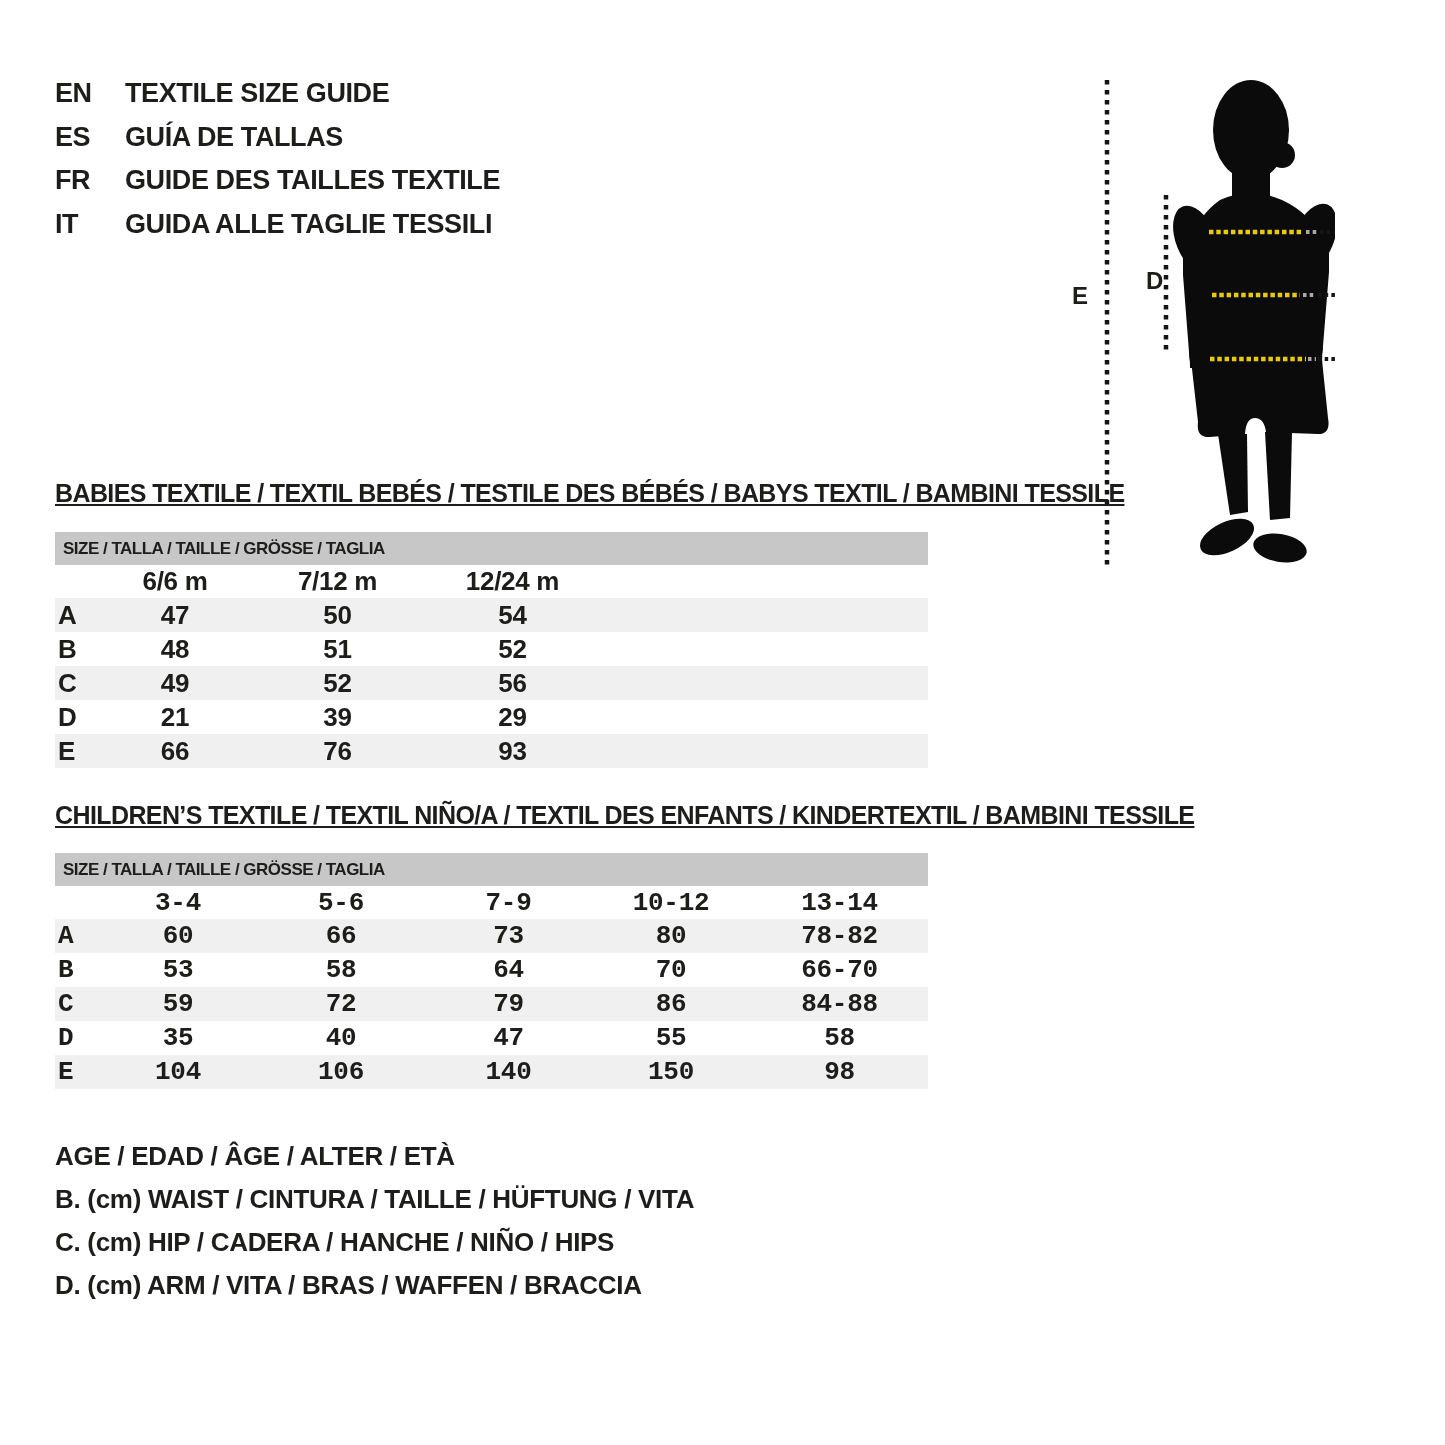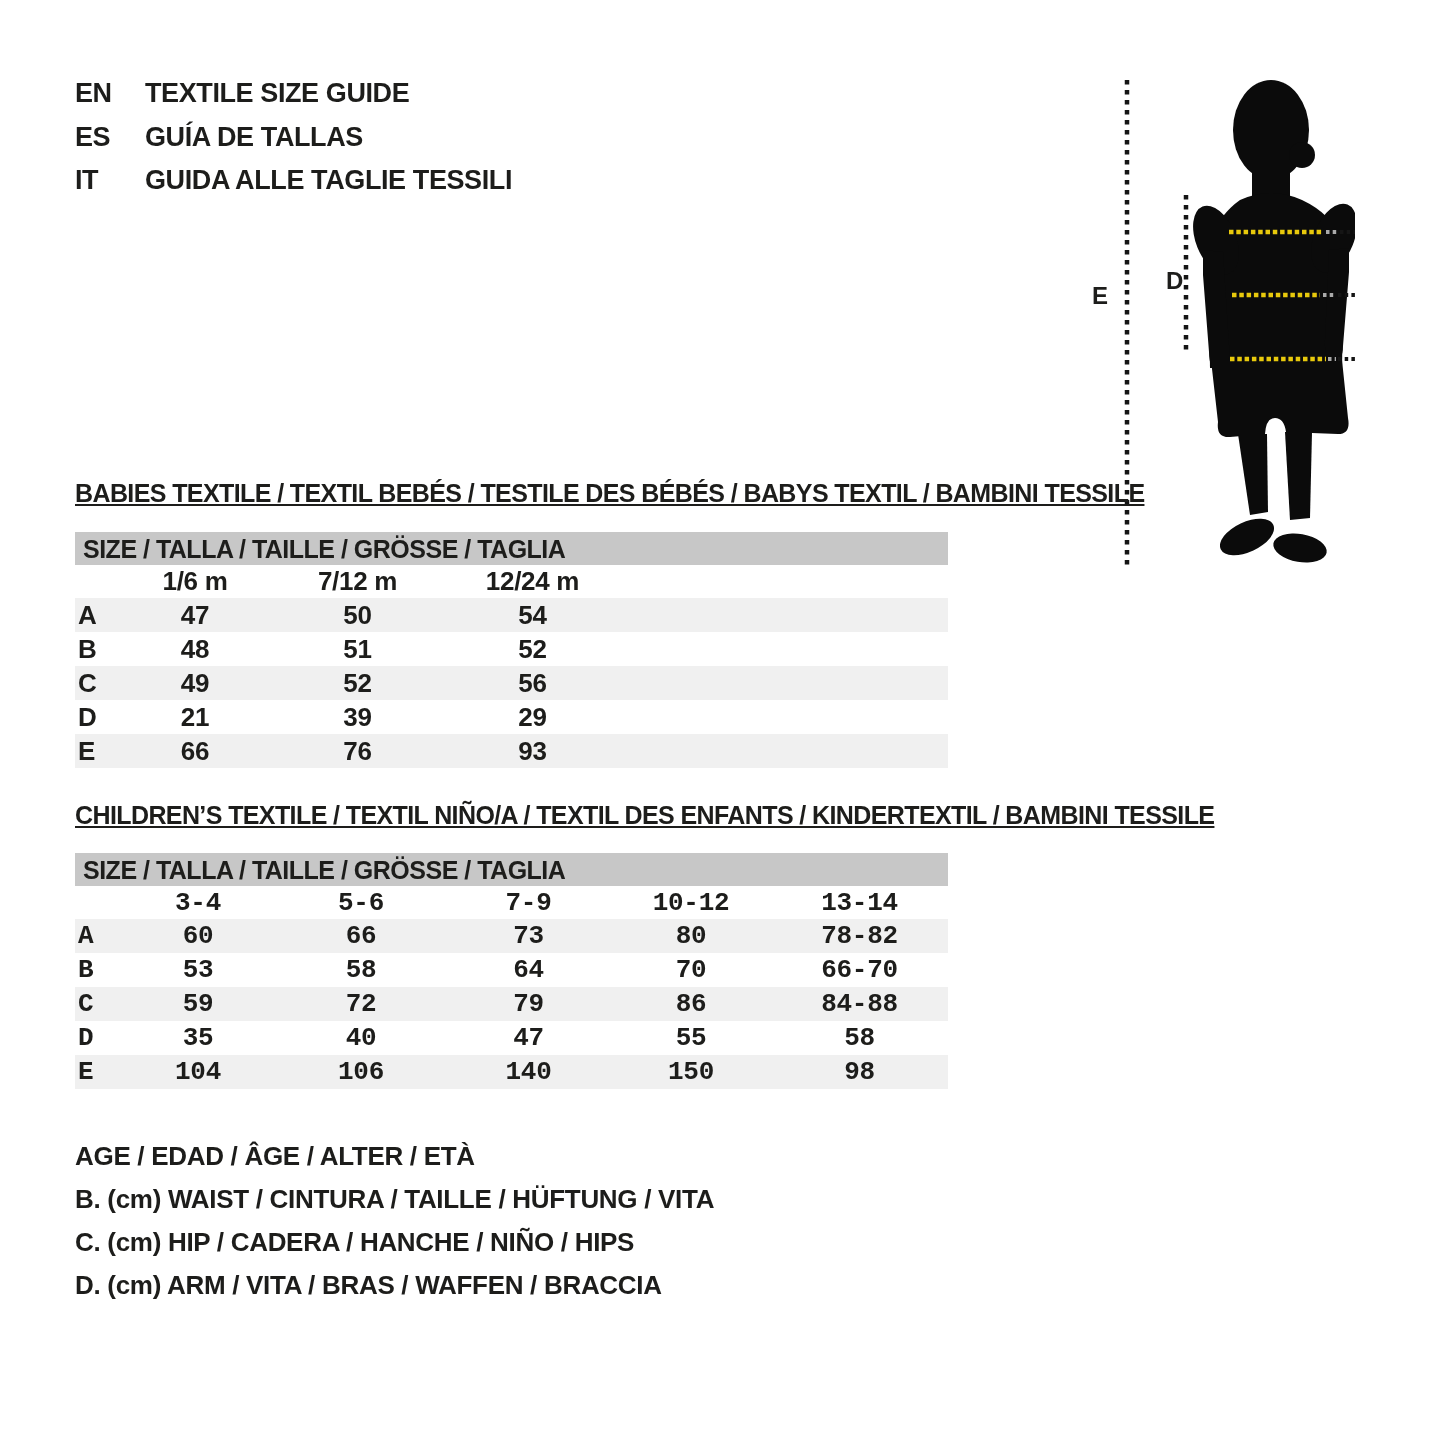--- a/index.html
+++ b/index.html
@@ -1,36 +1,36 @@
 <!DOCTYPE html>
 <html><head>
 <meta charset="utf-8">
 <style>
   html,body { margin:0; padding:0; background:#ffffff; }
   .page {
     position:relative; width:1335px; height:1445px; background:#ffffff; overflow:hidden;
-    font-family:"Liberation Sans","DejaVu Sans",sans-serif; font-weight:700; color:#1d1d1b;margin-left:20px;
+    font-family:"Liberation Sans","DejaVu Sans",sans-serif; font-weight:700; color:#1d1d1b;
   }
 
   
   .lang-block { position:absolute; left:55px; top:72px; }
   .lang-row  { display:flex; height:43.5px; align-items:center; font-size:27px; letter-spacing:-0.4px; white-space:nowrap; }
   .lang-code { width:70px; }
 
   
   .section-heading { position:absolute; left:55px; font-size:25px; letter-spacing:-0.6px; white-space:nowrap;text-decoration:underline; }
   .heading-babies   { top:479px; }
   .heading-children { top:801px; }
 
   
   .size-table { position:absolute; left:55px; width:873px; }
   .table-babies   { top:532px; }
   .table-children { top:853px; }
   .banner { height:33px; line-height:34px; background:#c7c7c7; padding-left:8px;
-            font-size:25px; letter-spacing:-0.5px; white-space:nowrap; box-sizing:border-box; }
+            font-size:17px; letter-spacing:-0.5px; white-space:nowrap; box-sizing:border-box; }
   .t-row  { display:grid; height:34px; align-items:center; font-size:26px; letter-spacing:-0.3px; }
   .t-row.header { height:33px; }
   .table-babies   .t-row { grid-template-columns:45px 150px 175px 175px 1fr; }
   .table-children .t-row { grid-template-columns:45px 156px 170px 165px 160px 177px;font-family:Liberation Mono, monospace; }
   .cell { text-align:center; }
   .cell.letter { text-align:left; padding-left:3px; }
   .t-row.shaded { background:#f0f0f0; }
 
   
   .legend { position:absolute; left:55px; top:1135px; }
@@ -51,20 +51,24 @@
 <div class="page">
 
   <div class="lang-block">
     <div class="lang-row">
       <span class="lang-code">EN</span>
       <span class="lang-title">TEXTILE SIZE GUIDE</span>
     </div>
     <div class="lang-row">
       <span class="lang-code">ES</span>
       <span class="lang-title">GUÍA DE TALLAS</span>
+    </div>
+    <div class="lang-row">
+      <span class="lang-code">FR</span>
+      <span class="lang-title">GUIDE DES TAILLES TEXTILE</span>
     </div>
     <div class="lang-row">
       <span class="lang-code">IT</span>
       <span class="lang-title">GUIDA ALLE TAGLIE TESSILI</span>
     </div>
   </div>
 
   <svg class="figure" width="385" height="530" viewBox="0 0 385 530">
     <g fill="#0b0b0b">
       <ellipse cx="191" cy="70" rx="38" ry="50"></ellipse>
@@ -107,21 +111,21 @@
     <text class="marker" x="86" y="229">D</text>
     <text class="marker" x="12" y="244">E</text>
   </svg>
 
   <div class="section-heading heading-babies">BABIES TEXTILE / TEXTIL BEBÉS / TESTILE DES BÉBÉS / BABYS TEXTIL / BAMBINI TESSILE</div>
 
   <div class="size-table table-babies">
     <div class="banner">SIZE / TALLA / TAILLE / GRÖSSE / TAGLIA</div>
     <div class="t-row header">
       <div class="cell letter"></div>
-      <div class="cell">1/6 m</div>
+      <div class="cell">6/6 m</div>
       <div class="cell">7/12 m</div>
       <div class="cell">12/24 m</div>
       <div class="cell"></div>
     </div>
     <div class="t-row shaded">
       <div class="cell letter">A</div>
       <div class="cell">47</div>
       <div class="cell">50</div>
       <div class="cell">54</div>
       <div class="cell"></div>

